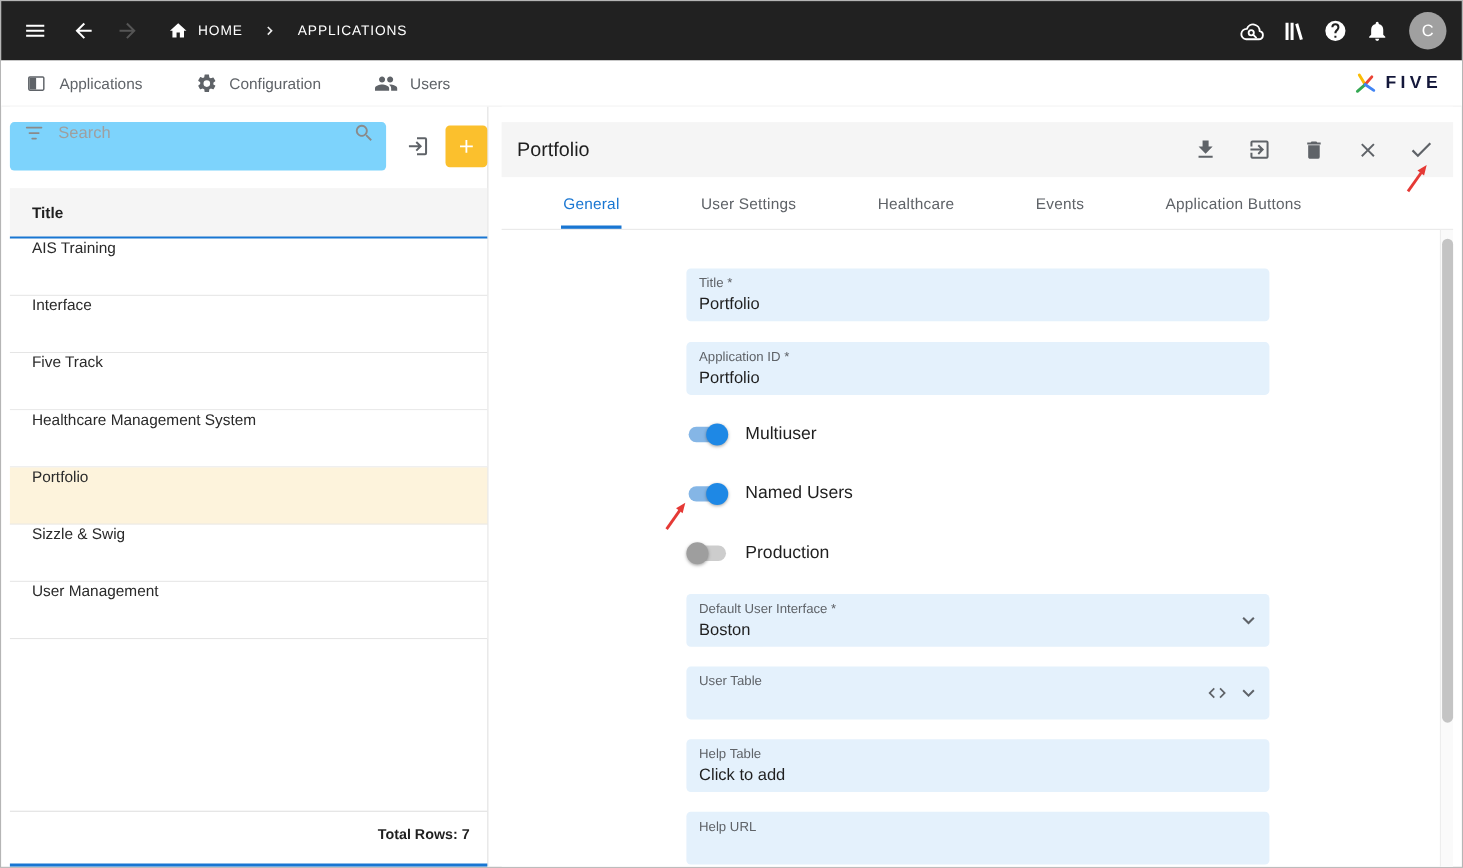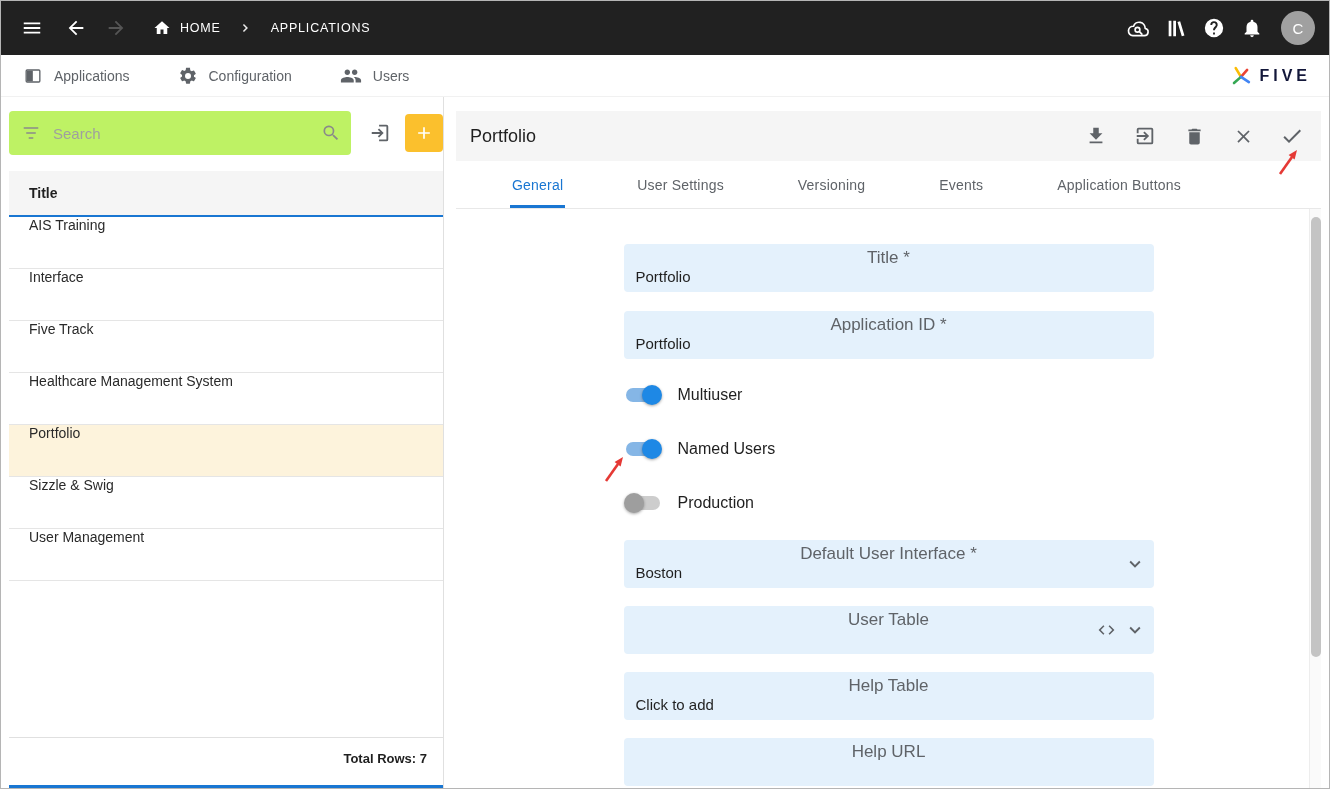--- a/index.html
+++ b/index.html
@@ -17,21 +17,21 @@
 
   
   .menubar { position:absolute; top:54px; left:0; right:0; height:42px; background:#fff; display:flex; align-items:center; padding:0 18px 0 22px; border-bottom:1px solid #f1f1f1; }
   .menu-item { display:flex; align-items:center; gap:11px; margin-right:48px; color:#5f6368; font-size:14px; cursor:pointer; }
   .brand { margin-left:auto; display:flex; align-items:center; gap:4px; }
   .brand-text { font-size:16px; font-weight:700; letter-spacing:4px; color:#13173a; }
 
   
   .left-panel { position:absolute; left:8px; top:96px; bottom:0; width:435px; border-right:1px solid #e0e0e0; display:flex; flex-direction:column; background:#fff; }
   .left-toolbar { display:flex; align-items:center; margin-top:14px; height:44px; flex:none; }
-  .search-box { flex:1; height:44px; background:#bef264; border-radius:4px; display:flex; align-items:center; gap:10px; padding:0 10px 0 12px; }
+  .search-box { flex:1; height:44px; background:#7dd3fc; border-radius:4px; display:flex; align-items:flex-start; gap:10px; padding:0 10px 0 12px; }
   .search-input { flex:1; border:0; outline:0; background:transparent; font-size:15px; color:#333; font-family:inherit; min-width:0; }
   .search-input::placeholder { color:#9f9f9f; }
   .tool-btn { width:34px; height:34px; display:flex; align-items:center; justify-content:center; cursor:pointer; flex:none; }
   .goto-btn { margin-left:12px; }
   .add-btn { width:38px; height:38px; margin-left:8px; background:#fbc02d; border-radius:4px; display:flex; align-items:center; justify-content:center; cursor:pointer; flex:none; }
   .table-header { margin-top:16px; height:46px; flex:none; background:#f5f5f5; border-bottom:2px solid #1976d2; display:flex; align-items:center; padding:0 20px; font-size:14px; font-weight:700; color:#1f1f1f; cursor:pointer; }
   .row { height:52px; flex:none; display:flex; align-items:flex-start; padding:0 20px; font-size:14px; color:#2a2a2a; border-bottom:1px solid #e5e5e5; cursor:pointer; background:#fff; }
   .row.selected { background:#fdf3dc; }
   .left-spacer { flex:1; }
   .left-footer { flex:none; height:42px; border-top:1px solid #e0e0e0; display:flex; align-items:center; justify-content:flex-end; padding:0 16px; font-size:13px; font-weight:700; color:#1f1f1f; margin-bottom:9px; }
@@ -43,21 +43,21 @@
   .detail-title { font-size:18px; font-weight:500; color:#1f1f1f; }
   .header-actions { margin-left:auto; display:flex; align-items:center; gap:23px; padding-right:4px; }
   .hdr-btn { width:26px; height:26px; display:flex; align-items:center; justify-content:center; cursor:pointer; }
   .tabs { height:48px; display:flex; padding-left:22px; gap:38px; border-bottom:1px solid #e8e8e8; }
   .tab { position:relative; display:flex; align-items:center; padding:0 2px; font-size:14px; font-weight:500; color:#5f6368; cursor:pointer; letter-spacing:.2px;margin-left:32px; }
   .tab.active { color:#1976d2; }
   .tab.active::after { content:""; position:absolute; left:0; right:0; bottom:0; height:3px; background:#1976d2; }
 
   .form { width:530px; margin:0 auto; padding-top:35px; }
   .field { position:relative; height:48px; background:#e4f1fc; border-radius:4px; padding:7px 12px 0; margin-bottom:19px; cursor:text; }
-  .field-label { font-size:17px; color:#5f6368; line-height:13px;text-align:center; }
+  .field-label { font-size:12px; color:#5f6368; line-height:13px; }
   .field-value { font-size:15px; color:#1f1f1f; line-height:19px; margin-top:3px; min-height:19px; }
   .chevron-slot { position:absolute; right:8px; top:50%; transform:translateY(-50%); display:flex; cursor:pointer; }
   .code-slot { position:absolute; right:38px; top:50%; transform:translateY(-50%); display:flex; cursor:pointer; }
 
   .toggle-row { display:flex; align-items:center; margin-bottom:28px; height:26px; }
   .toggle { position:relative; width:38px; height:20px; cursor:pointer; flex:none; }
   .toggle .track { position:absolute; left:2px; top:3px; width:34px; height:14px; border-radius:7px; }
   .toggle .thumb { position:absolute; top:0; width:20px; height:20px; border-radius:50%; box-shadow:0 1px 3px rgba(0,0,0,.35); }
   .toggle.on .track { background:#85b6e6; }
   .toggle.on .thumb { right:0; background:#1e88e5; }
@@ -254,21 +254,21 @@
     </div>
 
     <div class="tabs">
       <div class="tab active">
           <span>General</span>
         </div>
       <div class="tab">
           <span>User Settings</span>
         </div>
       <div class="tab">
-          <span>Versioning</span>
+          <span>Healthcare</span>
         </div>
       <div class="tab">
           <span>Events</span>
         </div>
       <div class="tab">
           <span>Application Buttons</span>
         </div>
     </div>
 
     <div class="form">

